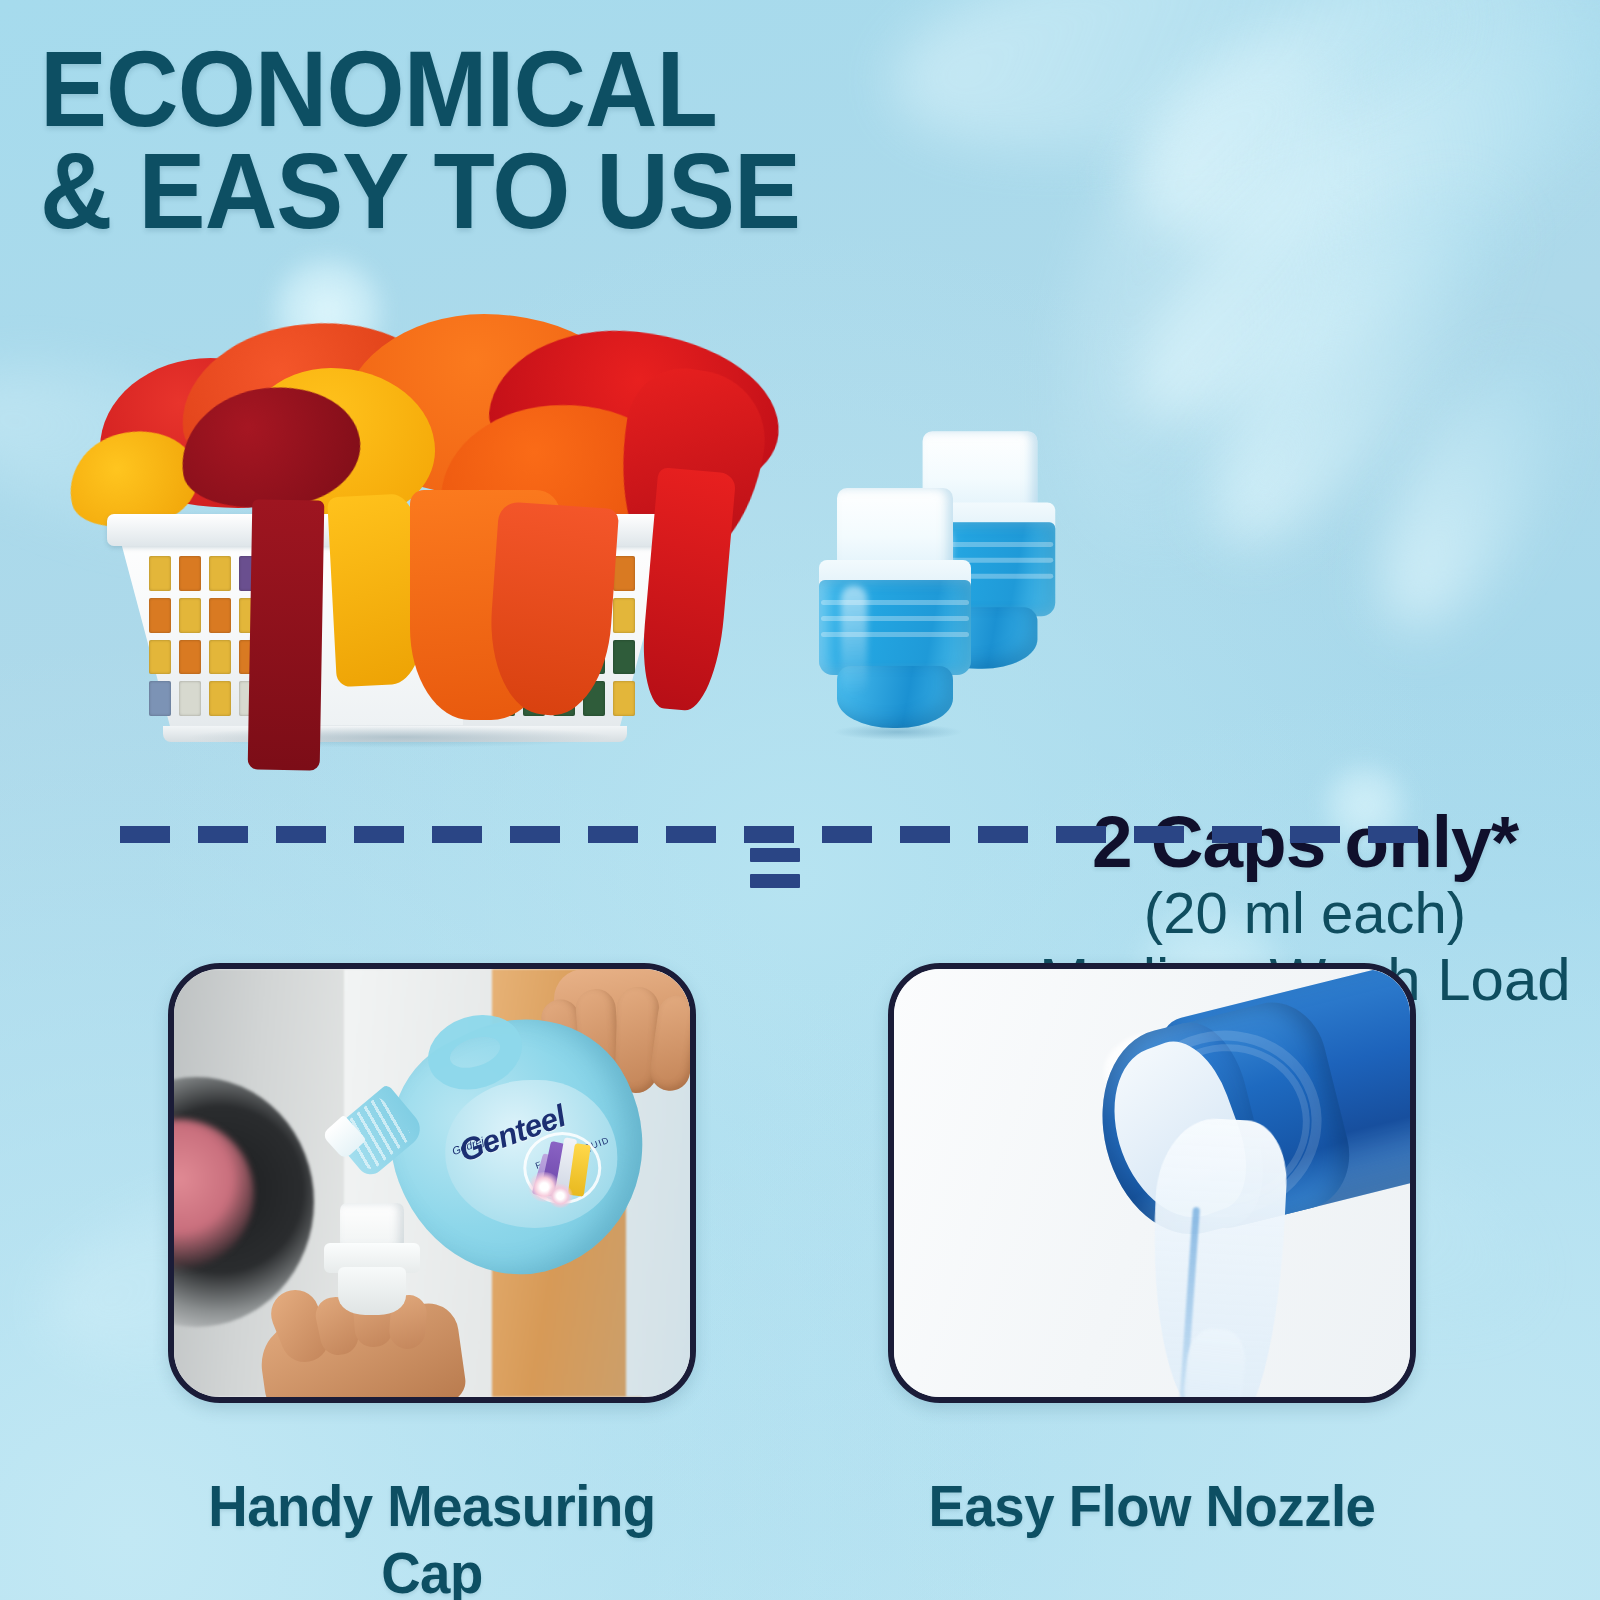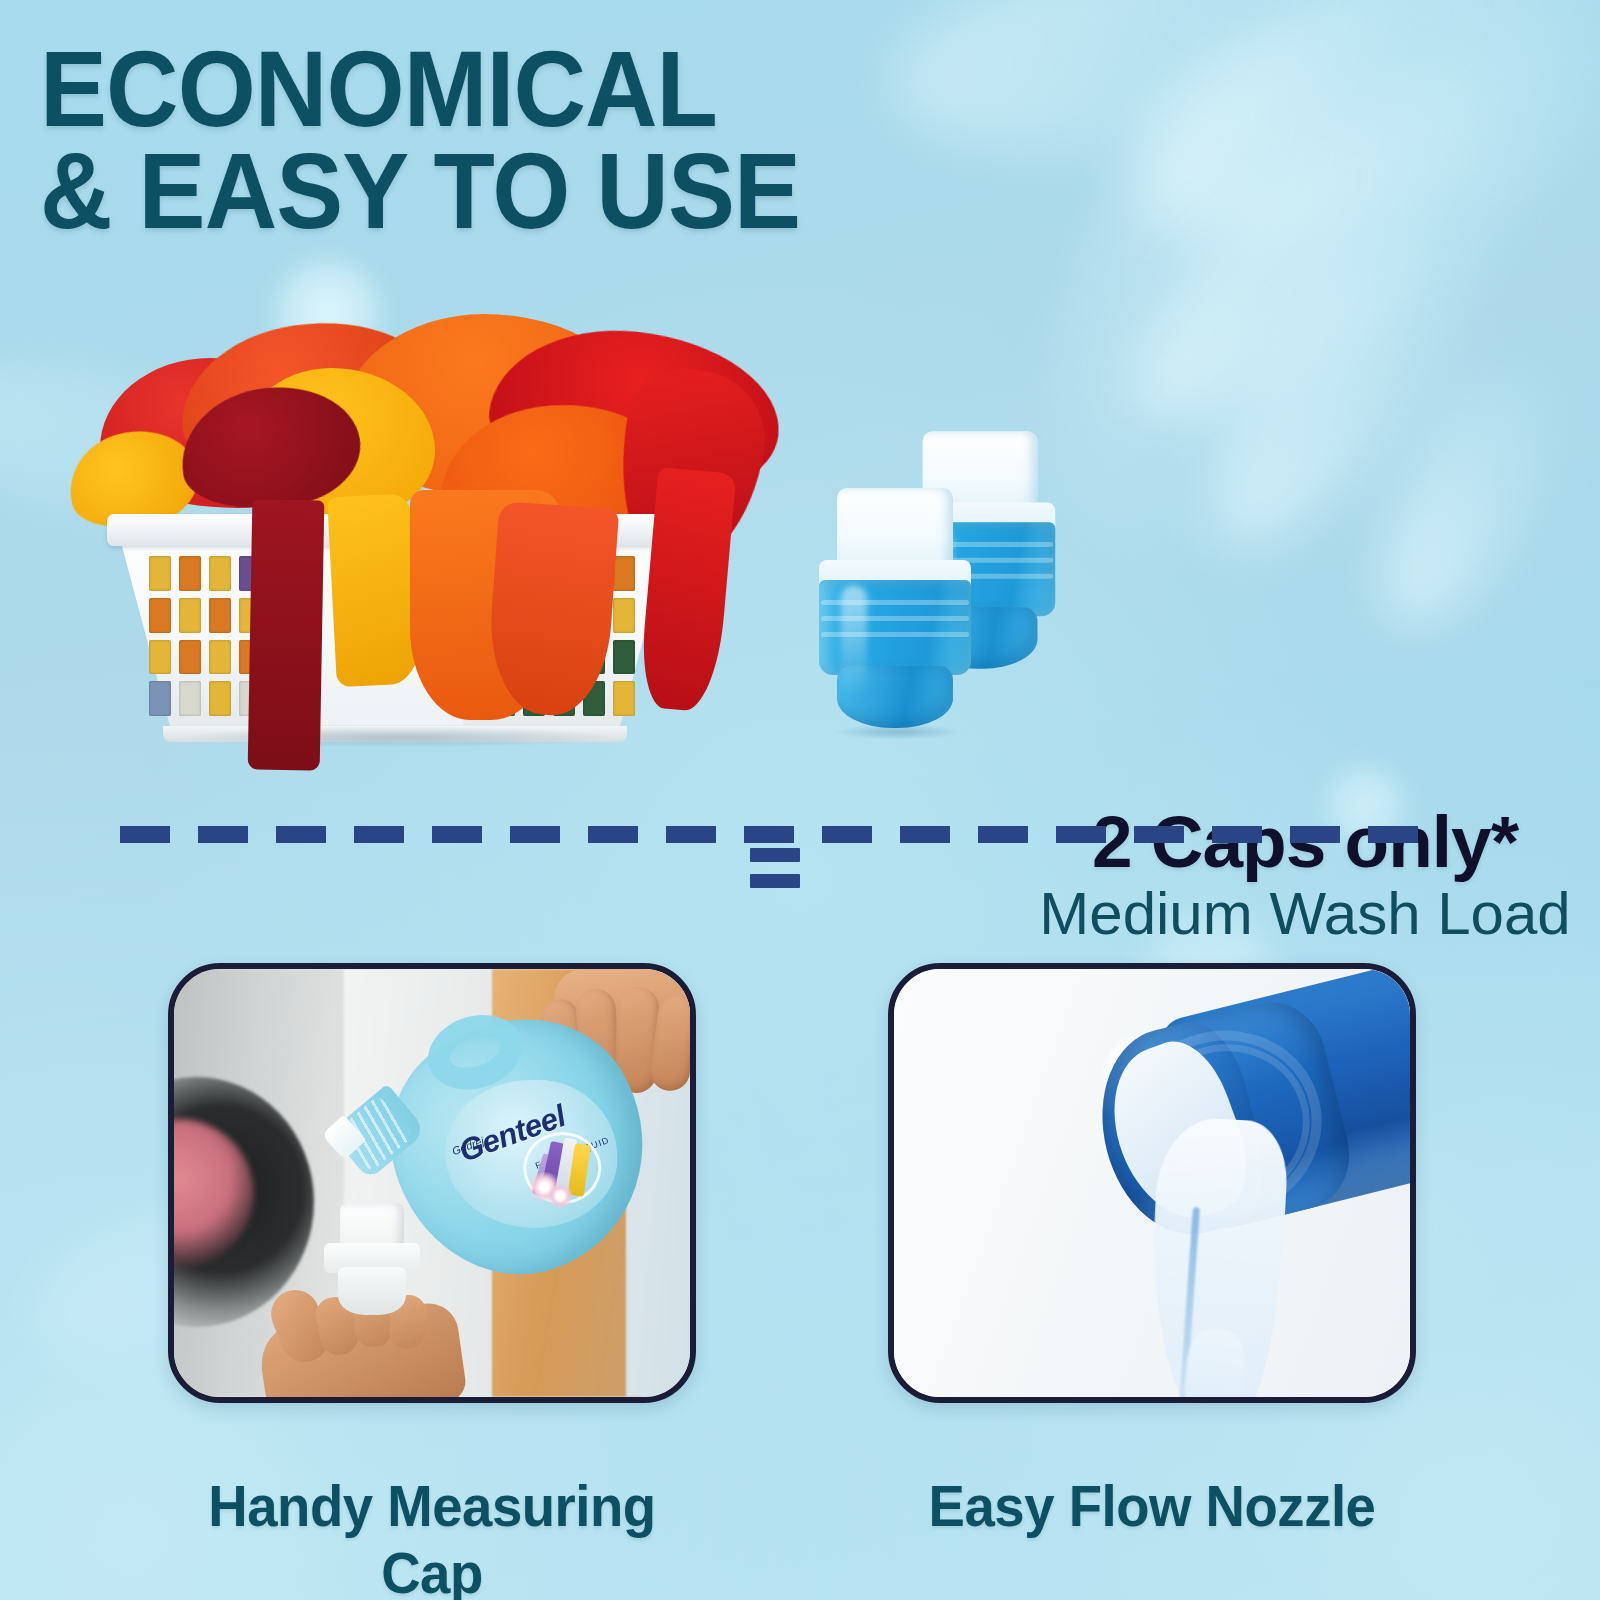--- a/index.html
+++ b/index.html
@@ -587,20 +587,21 @@
       <div class="ring r2"></div>
       <div class="ring r3"></div>
       <div class="cap-base"></div>
       <div class="cap-gloss"></div>
       <div class="cap-shadow"></div>
     </div>
   </div>
 
   <div class="copy">
     <div class="l1">2 Caps only*</div>
+    <div class="l2">(20 ml each)</div>
     <div class="l3">Medium Wash Load</div>
   </div>
 </div>
 
 <div class="divider">
   <i></i>
     <i></i>
     <i></i>
     <i></i>
     <i></i>

